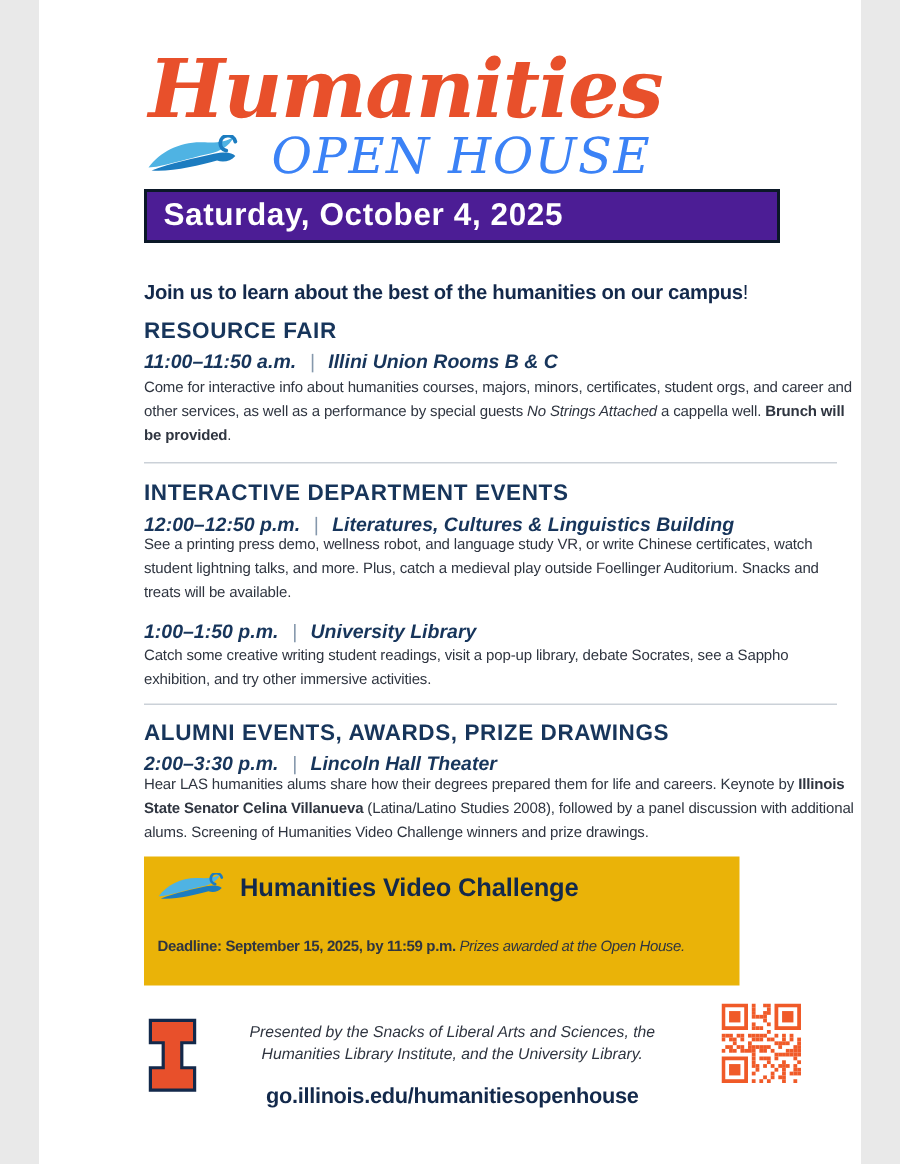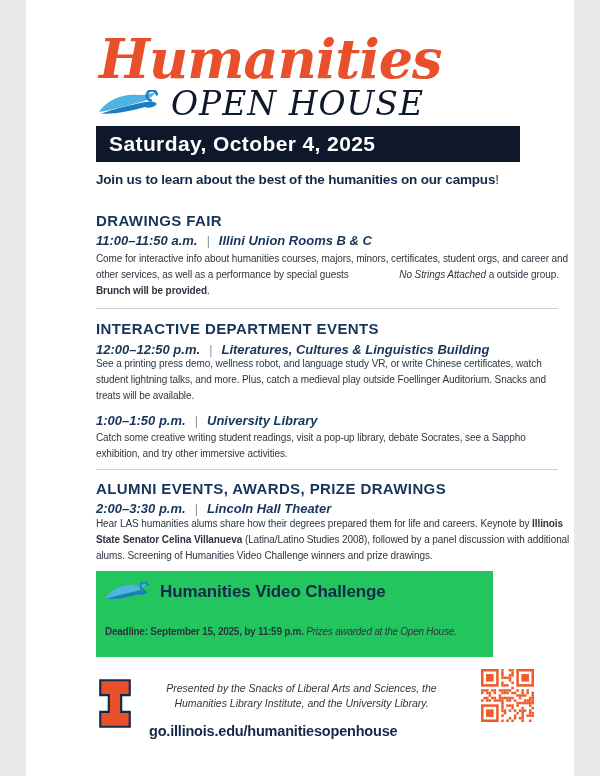--- a/index.html
+++ b/index.html
@@ -10,59 +10,59 @@
   
   .wordmark-title{
     position:absolute;left:73px;top:30px;
     font-family:"DejaVu Serif",serif;font-style:italic;font-weight:700;
     font-size:54px;line-height:58px;color:#E8502B;letter-spacing:-1px;white-space:nowrap;
   }
   .wordmark-sub{position:absolute;left:72px;top:87px;display:flex;align-items:center;gap:7px;}
   .wave-lg{width:66px;height:28px;flex:0 0 auto;}
   .wordmark-subtext{
     font-family:"DejaVu Serif",serif;font-style:italic;font-weight:400;
-    font-size:33px;color:#0f172a;letter-spacing:1px;white-space:nowrap;line-height:33px;
+    font-size:33px;color:#3b82f6;letter-spacing:1px;white-space:nowrap;line-height:33px;margin-left:10px;
   }
   
   .banner{
     position:absolute;left:70px;top:126px;width:424px;height:36px;
-    background:#0f172a;border:2px solid #0B1828;box-sizing:border-box;
+    background:#4c1d95;border:2px solid #0B1828;box-sizing:border-box;
     display:flex;align-items:center;padding-left:11px;
   }
   .banner-text{font-size:21px;font-weight:700;color:#ffffff;letter-spacing:.4px;white-space:nowrap;}
   
-  .intro{position:absolute;left:70px;top:172px;font-size:13.5px;font-weight:700;color:#13294B;letter-spacing:-.2px;white-space:nowrap;}
+  .intro{position:absolute;left:70px;top:187px;font-size:13.5px;font-weight:700;color:#13294B;letter-spacing:-.2px;white-space:nowrap;}
   .intro .bang{font-weight:400;}
   
   .section-heading{position:absolute;left:70px;font-size:15px;font-weight:700;color:#17355B;letter-spacing:.4px;white-space:nowrap;}
   .timeline{position:absolute;left:70px;font-size:13px;font-weight:700;color:#17355B;white-space:nowrap;font-style:italic;}
   .timeline .pipe{font-weight:400;color:#8598AC;margin:0 9px;}
   .body-text{position:absolute;left:70px;width:476px;font-size:10px;line-height:16px;color:#2F3540;letter-spacing:-.1px;}
   .body-text b{font-weight:700;}
-  .body-text i{font-style:italic;margin-left:48px;}
+  .body-text i{font-style:italic;}
   .rule{position:absolute;left:70px;width:462px;border-top:1px solid #CBD1D8;height:0;}
   
   .vc-box{
     position:absolute;left:70px;top:571px;width:397px;height:86px;
-    background:#22c55e;box-sizing:border-box;padding:11px 10px 0 9px;
+    background:#eab308;box-sizing:border-box;padding:11px 10px 0 9px;
   }
   .vc-title-row{display:flex;align-items:center;gap:7px;}
   .wave-sm{width:48px;height:20px;flex:0 0 auto;}
   .vc-title{font-size:17px;font-weight:700;color:#13294B;letter-spacing:-.1px;white-space:nowrap;}
   .vc-body{margin-top:7px;font-size:10px;line-height:15px;color:#2F3540;letter-spacing:-.25px;}
   .vc-body b{font-weight:700;}
   .vc-body i{font-style:italic;margin-top:20px;}
   
   .block-i{position:absolute;left:71px;top:677px;width:36px;height:53px;}
   .presented{
     position:absolute;left:123px;top:681px;width:305px;text-align:center;
     font-size:10.5px;font-style:italic;line-height:15px;color:#2F3540;
   }
   .footer-url{
-    position:absolute;left:123px;top:723px;width:305px;text-align:left;
+    position:absolute;left:123px;top:723px;width:305px;text-align:center;
     font-size:14.5px;font-weight:700;color:#13294B;letter-spacing:-.2px;
   }
   .qr{position:absolute;left:455px;top:669px;width:53px;height:53px;}
   .qr svg{width:100%;height:100%;display:block;}
 </style>
 </head>
 <body>
 
 <svg width="0" height="0" style="position:absolute" aria-hidden="true">
   <defs>
@@ -83,25 +83,25 @@
       </svg>
     <span class="wordmark-subtext">OPEN HOUSE</span>
   </div>
 
   <div class="banner">
     <span class="banner-text">Saturday, October 4, 2025</span>
   </div>
 
   <div class="intro"><span>Join us to learn about the best of the humanities on our campus</span><span class="bang">!</span></div>
 
-  <div class="section-heading" style="top:212px">DRAWINGS FAIR</div>
+  <div class="section-heading" style="top:212px">RESOURCE FAIR</div>
   <div class="timeline" style="top:233px">
     <span>11:00–11:50 a.m.</span><span class="pipe">|</span><span>Illini Union Rooms B &amp; C</span>
   </div>
-  <div class="body-text" style="top:251px"><span>Come for interactive info about humanities courses, majors, minors, certificates, student orgs, and career and other services, as well as a performance by special guests </span><i>No Strings Attached</i><span> a outside group. </span><b>Brunch will be provided</b><span>.</span></div>
+  <div class="body-text" style="top:251px"><span>Come for interactive info about humanities courses, majors, minors, certificates, student orgs, and career and other services, as well as a performance by special guests </span><i>No Strings Attached</i><span> a cappella well. </span><b>Brunch will be provided</b><span>.</span></div>
 
   <div class="rule" style="top:308px"></div>
 
   <div class="section-heading" style="top:320px">INTERACTIVE DEPARTMENT EVENTS</div>
   <div class="timeline" style="top:342px">
     <span>12:00–12:50 p.m.</span><span class="pipe">|</span><span>Literatures, Cultures &amp; Linguistics Building</span>
   </div>
   <div class="body-text" style="top:356px">See a printing press demo, wellness robot, and language study VR, or write Chinese certificates, watch student lightning talks, and more. Plus, catch a medieval play outside Foellinger Auditorium. Snacks and treats will be available.</div>
 
   <div class="timeline" style="top:413px">

